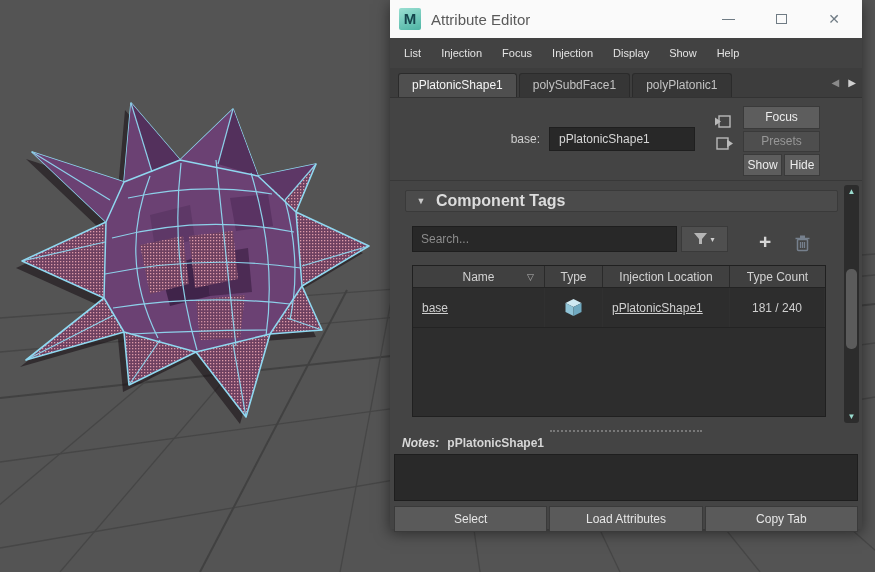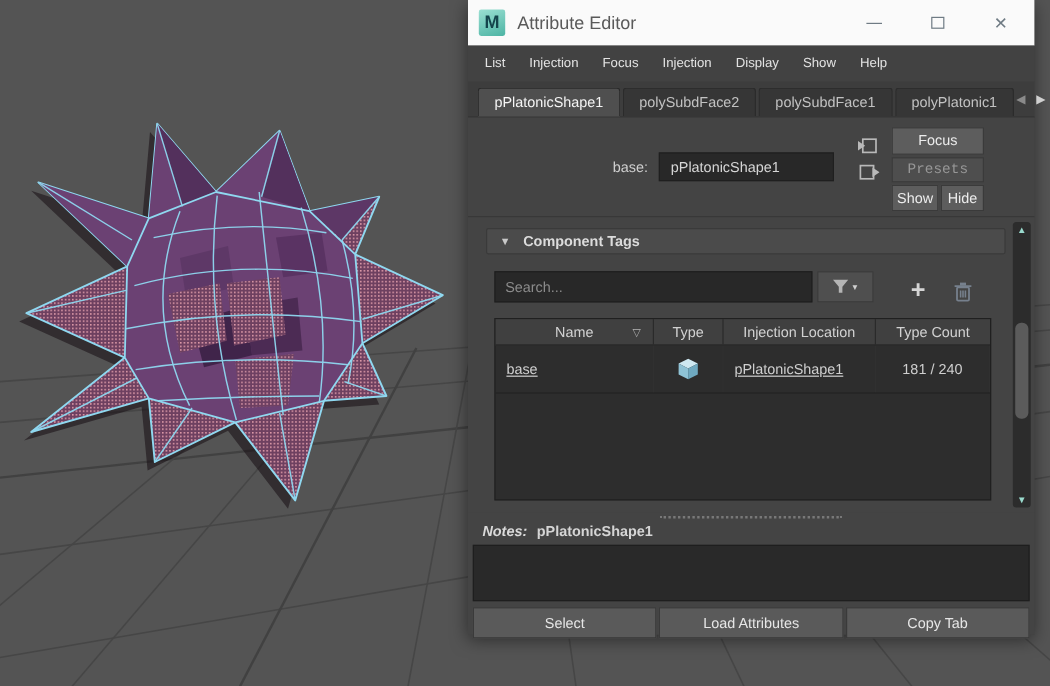--- a/index.html
+++ b/index.html
@@ -42,32 +42,32 @@
   
   .headerzone { position:relative; height:82px; background:#444; }
   .mesh-label { position:absolute; left:0; top:34px; width:150px; text-align:right; color:#cfcfcf; }
   .mesh-field { position:absolute; left:159px; top:29px; width:146px; height:24px; background:#282828;
     border:1px solid #1f1f1f; color:#d6d6d6; font-size:12px; padding:0 9px; line-height:22px; }
   .node-icons { position:absolute; left:325px; top:16px; display:flex; flex-direction:column; gap:6px; }
   .node-icons svg { display:block; }
   .btn-col { position:absolute; left:353px; top:8px; width:77px; }
   .btn { background:#5d5d5d; color:#ececec; text-align:center; border:1px solid #3a3a3a; cursor:default; }
   .btn-focus { height:23px; line-height:21px; }
-  .btn-presets { height:21px; line-height:19px; margin-top:2px; background:#4e4e4e; color:#979797;font-family:Liberation Mono, monospace; }
+  .btn-presets { height:21px; line-height:19px; margin-top:2px; background:#4e4e4e; color:#979797; }
   .showhide { display:flex; gap:2px; margin-top:2px; }
   .btn-show { flex:1.1; height:22px; line-height:20px; }
   .btn-hide { flex:1; height:22px; line-height:20px; }
 
   
   .scrollwrap { position:relative; height:247px; background:#444; border-top:1px solid #383838; }
   .scrollcontent { position:absolute; left:15px; top:0; width:433px; }
   .section-header { margin-top:9px; height:22px; background:#4b4b4b; border:1px solid #3a3a3a;
     border-radius:2px; display:flex; align-items:center; }
   .collapse-icon { width:30px; text-align:center; font-size:9px; color:#c9c9c9; }
-  .section-title { font-weight:bold; color:#dcdcdc; font-size:12px; }
+  .section-title { font-weight:bold; color:#dcdcdc; font-size:16px; }
   .search-row { margin:13px 12px 0 7px; display:flex; align-items:flex-end; height:27px; }
   .search-input { width:265px; height:26px; background:#282828; border:1px solid #1e1e1e; color:#d0d0d0;
     font-size:12px; padding:0 8px; font-family:"Liberation Sans",sans-serif; }
   .search-input::placeholder { color:#8b8b8b; }
   .filter-btn { width:47px; height:26px; margin-left:4px; background:#4f4f4f; border:1px solid #3a3a3a;
     display:flex; align-items:center; justify-content:center; gap:3px; cursor:default; }
   .filter-caret { font-size:8px; color:#cfcfcf; }
   .plus-icon { margin-left:31px; font-size:21px; color:#d5d5d5; font-weight:bold; line-height:20px; cursor:default; }
   .trash-icon { margin-left:24px; cursor:default; display:flex; }
 
@@ -208,21 +208,20 @@
     <div class="menu-item">Injection</div>
     <div class="menu-item">Focus</div>
     <div class="menu-item">Injection</div>
     <div class="menu-item">Display</div>
     <div class="menu-item">Show</div>
     <div class="menu-item">Help</div>
   </div>
 
   <div class="tabstrip">
     <div class="tab active">pPlatonicShape1</div>
-    <div class="tab">polySubdFace2</div>
     <div class="tab">polySubdFace1</div>
     <div class="tab">polyPlatonic1</div>
     <div class="tab-arrows">
       <span class="tab-arrow dim">◀</span>
       <span class="tab-arrow">▶</span>
     </div>
   </div>
 
   <div class="headerzone">
     <div class="mesh-label">base:</div>

